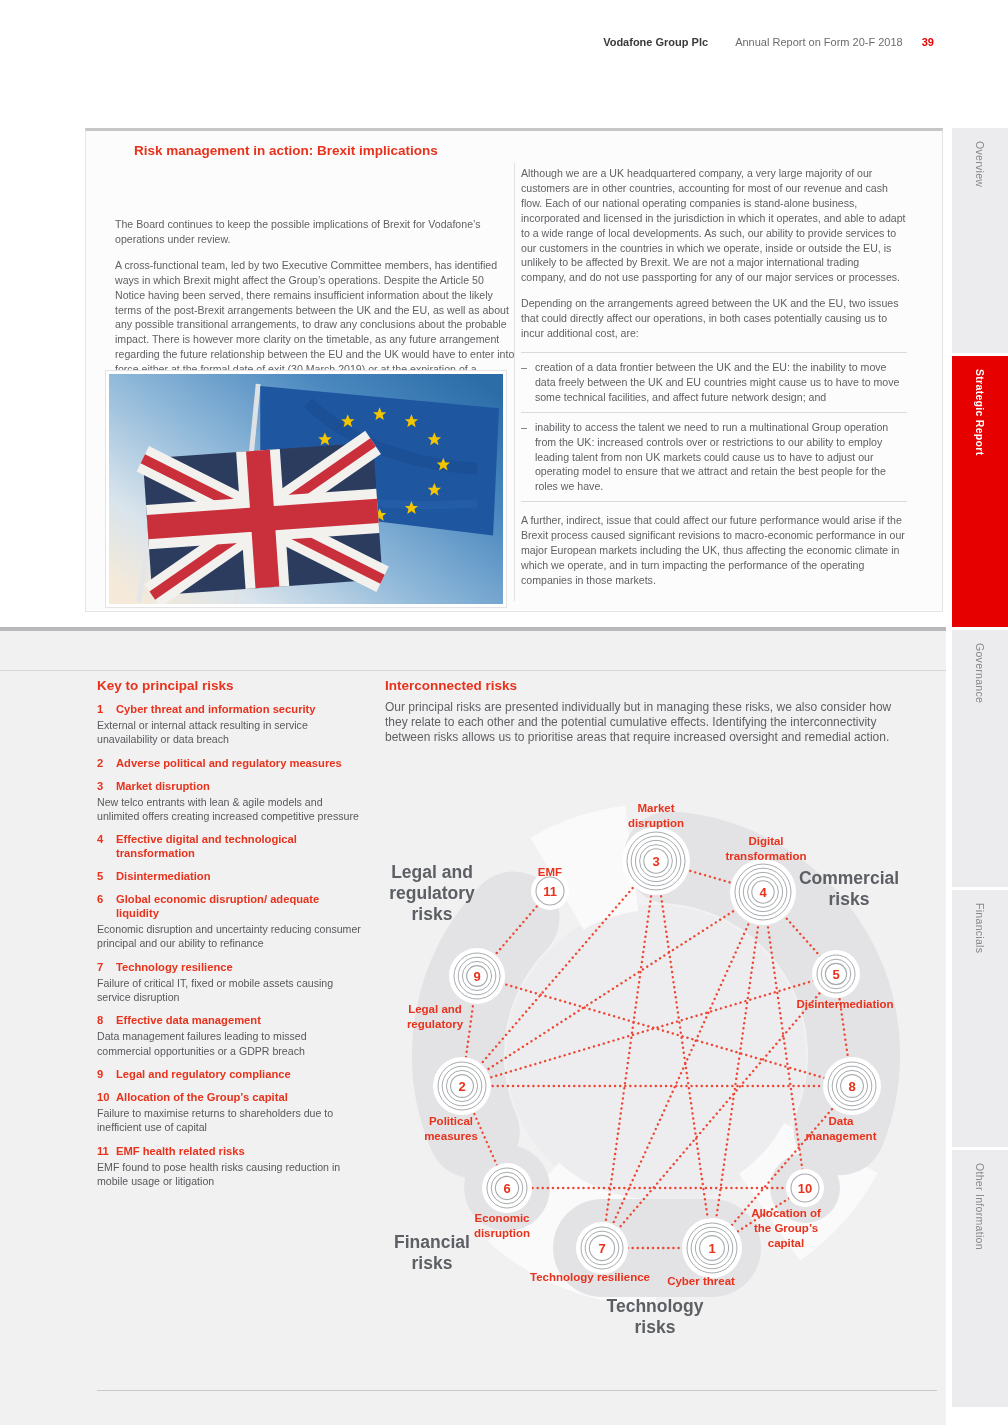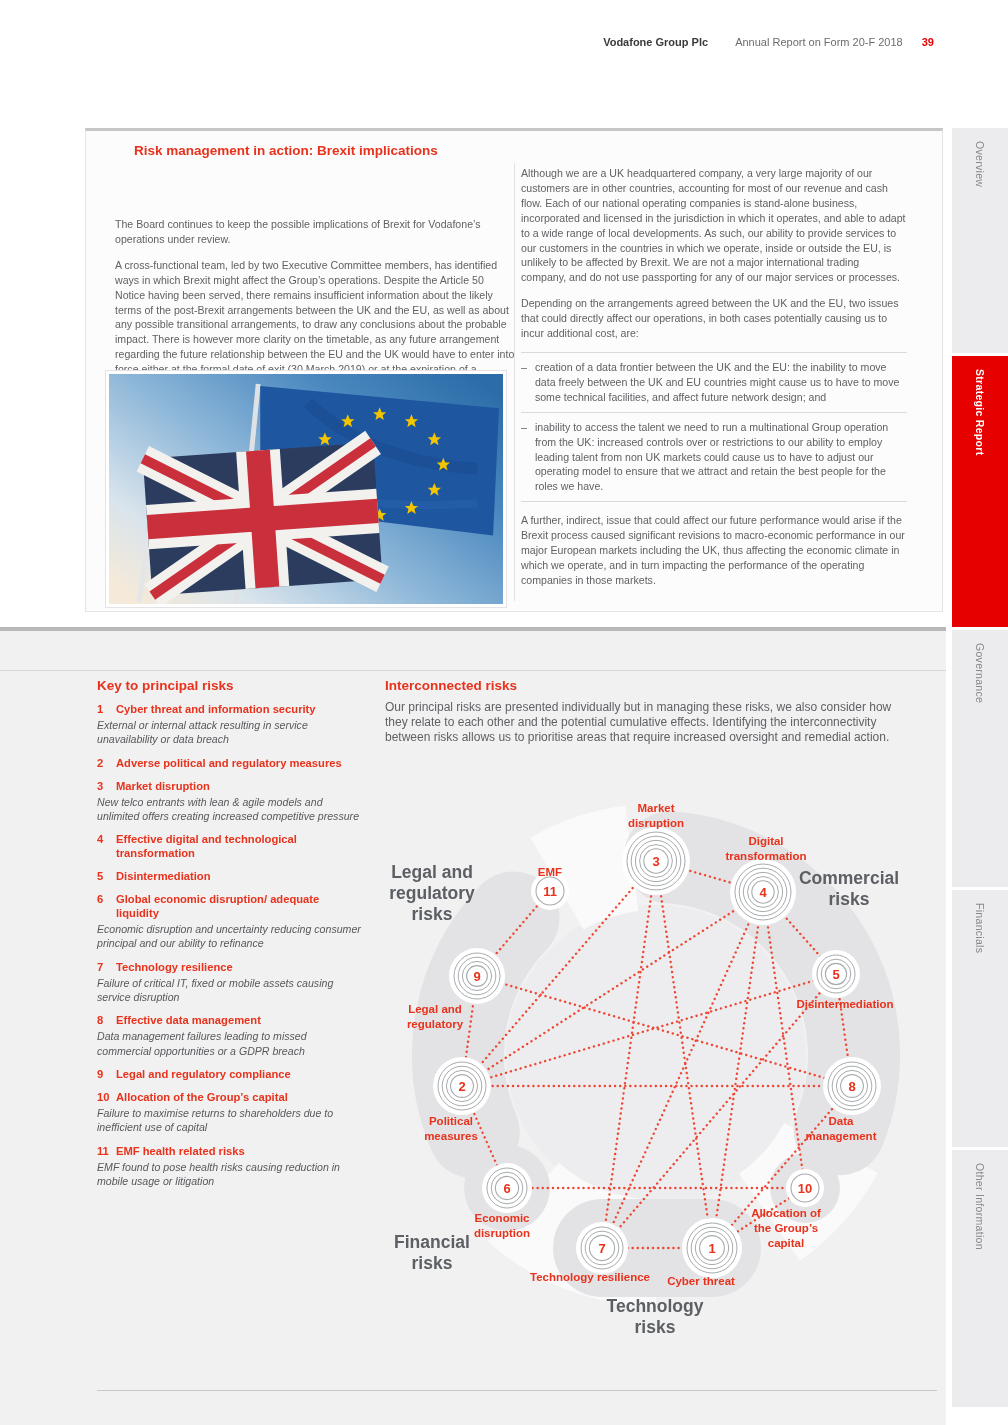--- a/index.html
+++ b/index.html
@@ -49,21 +49,21 @@
   .divider-bar{position:absolute;left:0;top:627px;width:946px;height:4px;background:#b9b9bb;}
   .gray-panel{position:absolute;left:0;top:631px;width:946px;height:794px;background:#f1f1f2;}
   .hairline{position:absolute;left:0;top:39px;width:946px;height:1px;background:#d9d9db;}
   .bottom-line{position:absolute;left:97px;top:759px;width:840px;height:1px;background:#c9c9cb;}
 
   .key-risks{position:absolute;left:97px;top:47px;width:266px;}
   .key-risks h3,.inter h3{margin:0;font-size:13.5px;color:#e8321c;}
   .risk{margin-top:9px;}
   .rhead{display:flex;gap:6px;font-weight:bold;color:#e8321c;font-size:11.2px;line-height:14px;}
   .rnum{min-width:13px;flex:0 0 auto;}
-  .rdesc{font-size:10.6px;line-height:14.3px;color:#58595c;margin:2px 0 0;font-style:italic;}
+  .rdesc{font-size:10.6px;line-height:14.3px;color:#58595c;margin:2px 0 0;}
 
   .inter{position:absolute;left:385px;top:47px;width:530px;}
   .inter .intro{font-size:12px;line-height:15.2px;color:#606164;margin:7px 0 0;width:518px;}
 
   .diagram{position:absolute;left:378px;top:141px;width:566px;height:653px;}
 </style>
 </head>
 <body>
 
 <div class="page">

